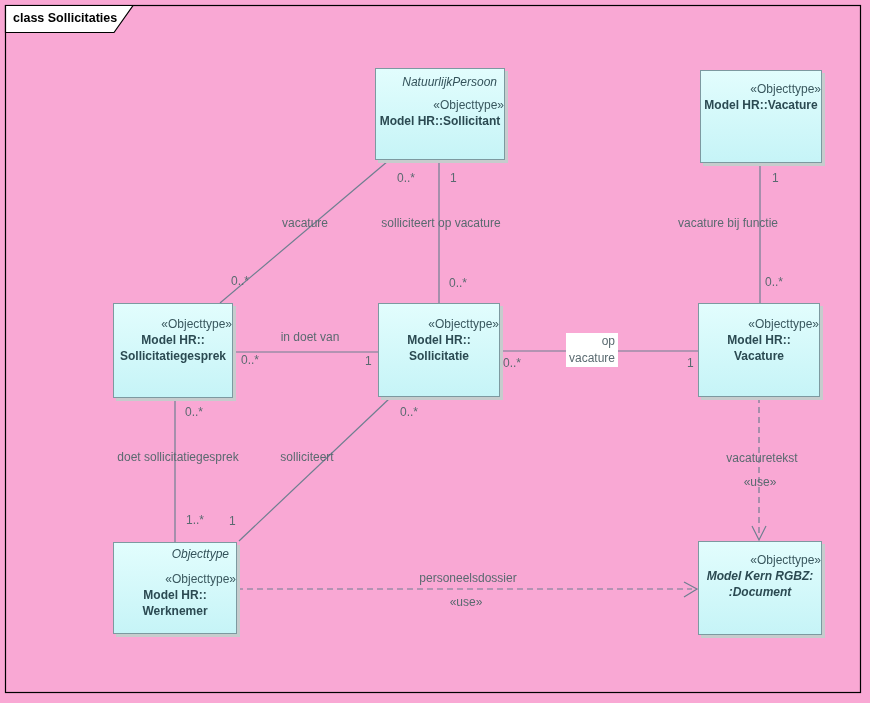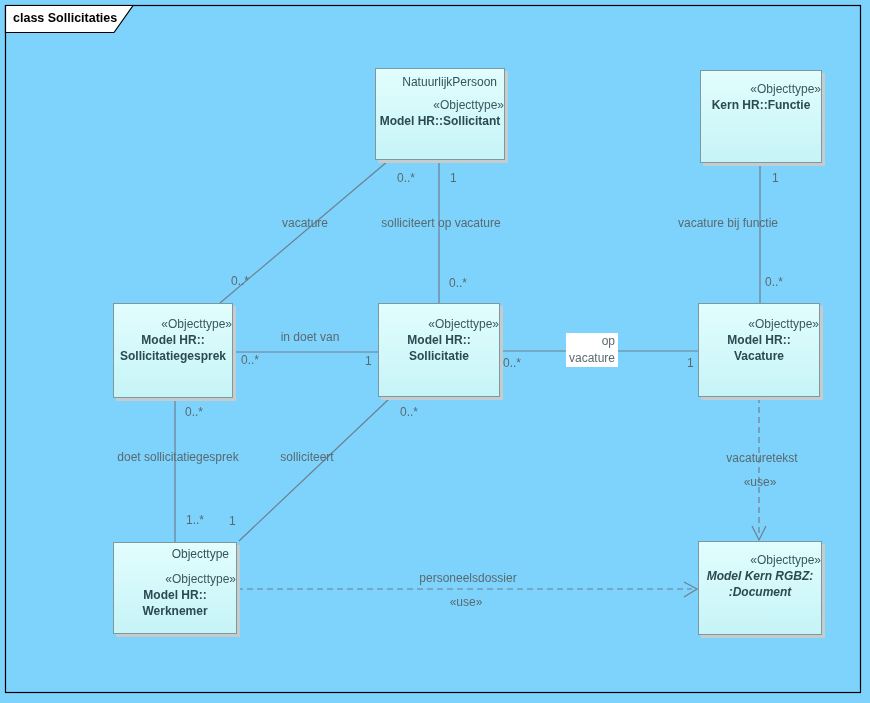--- a/index.html
+++ b/index.html
@@ -1,23 +1,23 @@
 <!DOCTYPE html>
 <html><head>
 <meta charset="utf-8">
 <style>
   html,body{margin:0;padding:0;background:#fff;}
-  #stage{position:relative;width:870px;height:703px;background:#7dd3fc;overflow:hidden;
+  #stage{position:relative;width:870px;height:703px;background:#f9a8d4;overflow:hidden;
          font-family:"Liberation Sans", sans-serif;}
   #wires{position:absolute;left:0;top:0;z-index:0;}
   .cls{position:absolute;z-index:2;box-sizing:border-box;
        background:linear-gradient(180deg,#e2fdfd 0%,#c6f4f7 100%);
        border:1px solid #7d99a0;box-shadow:3px 3px 0 #c6cccd;
        color:#2b4a52;text-align:center;font-size:12px;line-height:16px;}
-  .parent{text-align:right;padding:5px 7px 0 16px;color:#33525a;}
+  .parent{font-style:italic;text-align:right;padding:5px 7px 0 16px;color:#33525a;}
   .stereo{color:#3a585f;text-align:right;}
   .name{font-weight:bold;white-space:nowrap;}
   .it{font-style:italic;}
   .elabel{position:absolute;z-index:3;transform:translateX(-50%);
           font-size:12px;color:#5a6a70;white-space:nowrap;line-height:14px;}
   .mult{position:absolute;z-index:3;font-size:12px;color:#5a6a70;white-space:nowrap;line-height:13px;}
   .opv{background:#ffffff;text-align:right;line-height:17px;padding:0 3px;}
   .tabtitle{position:absolute;left:13px;top:11px;z-index:3;font-size:12.5px;font-weight:bold;color:#000;}
 </style>
 </head>
@@ -48,21 +48,21 @@
   <div class="tabtitle">class Sollicitaties</div>
 
   <div class="cls" style="left:375px;top:68px;width:130px;height:92px">
     <div class="parent">NatuurlijkPersoon</div>
     <div class="stereo" style="margin-top:7px">«Objecttype»</div>
     <div class="name">Model HR::Sollicitant</div>
   </div>
 
   <div class="cls" style="left:700px;top:70px;width:122px;height:93px;padding-top:10px">
     <div class="stereo">«Objecttype»</div>
-    <div class="name">Kern HR::Functie</div>
+    <div class="name">Model HR::Vacature</div>
   </div>
 
   <div class="cls" style="left:113px;top:303px;width:120px;height:95px;padding-top:12px">
     <div class="stereo">«Objecttype»</div>
     <div class="name">Model HR::</div>
     <div class="name">Sollicitatiegesprek</div>
   </div>
 
   <div class="cls" style="left:378px;top:303px;width:122px;height:94px;padding-top:12px">
     <div class="stereo">«Objecttype»</div>

